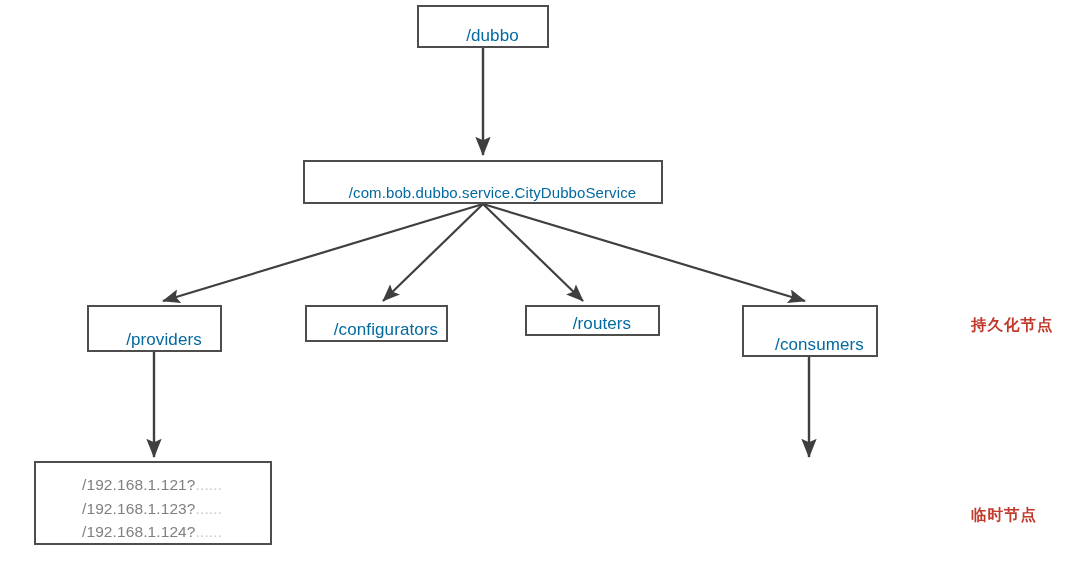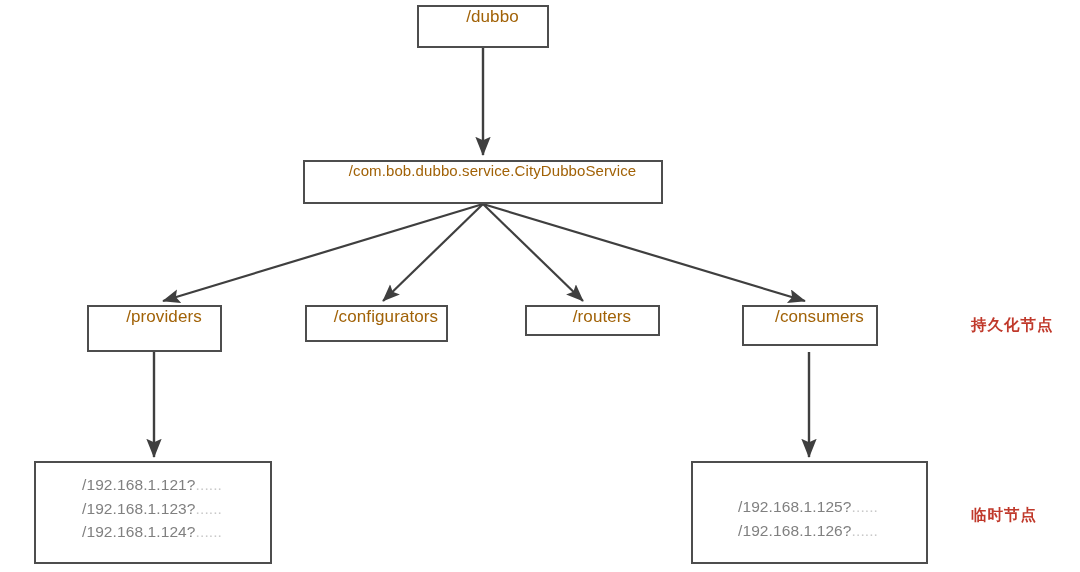--- a/index.html
+++ b/index.html
@@ -23,52 +23,52 @@
     top: 0;
     width: 1080px;
     height: 572px;
     pointer-events: none;
   }
   .node {
     position: absolute;
     box-sizing: border-box;
     background: #ffffff;
     border: 2px solid #4d4d4d;
-    color: #a16207;
+    color: #0369a1;
     display: flex;
-    align-items: flex-start;
+    align-items: flex-end;
     justify-content: center;
     text-align: center;
     line-height: 1.18;
     letter-spacing: 0.1px;
     padding-left: 19px;
   }
   .node span {
     display: block;
     padding: 0 6px;
   }
   #node-dubbo      { left: 417px; top: 5px;   width: 132px; height: 43px; font-size: 17px; }
   #node-service    { left: 303px; top: 160px; width: 360px; height: 44px; font-size: 15px; }
   #node-providers  { left: 87px;  top: 305px; width: 135px; height: 47px; font-size: 17px; }
   #node-configurators { left: 305px; top: 305px; width: 143px; height: 37px; font-size: 17px; }
   #node-routers    { left: 525px; top: 305px; width: 135px; height: 31px; font-size: 17px; }
-  #node-consumers  { left: 742px; top: 305px; width: 136px; height: 41px; font-size: 17px; }
+  #node-consumers  { left: 742px; top: 305px; width: 136px; height: 52px; font-size: 17px; }
 
   .listbox {
     position: absolute;
     box-sizing: border-box;
     background: #ffffff;
     border: 2px solid #4d4d4d;
     color: #808080;
     font-size: 15.5px;
     line-height: 1.52;
     letter-spacing: 0.1px;
     padding-top: 10px;
   }
-  #node-provider-list { left: 34px;  top: 461px; width: 238px; height: 103px; }
+  #node-provider-list { left: 34px;  top: 461px; width: 238px; height: 84px; }
   #node-consumer-list { left: 691px; top: 461px; width: 237px; height: 103px; }
   #node-provider-list .rows { padding-left: 46px; }
   #node-consumer-list .rows { padding-left: 45px; padding-top: 22px; }
   .listbox .row { white-space: pre; }
   .listbox .row .dots { color: #c9c9c9; }
 
   .side-label {
     position: absolute;
     color: #c0392b;
     font-size: 15.5px;
@@ -128,24 +128,18 @@
   </div>
 
   <div class="listbox" id="node-provider-list">
     <div class="rows">
         <div class="row"><span>/192.168.1.121?</span><span class="dots">......</span></div>
         <div class="row"><span>/192.168.1.123?</span><span class="dots">......</span></div>
         <div class="row"><span>/192.168.1.124?</span><span class="dots">......</span></div>
       </div>
   </div>
 
-  <div class="listbox" id="node-consumer-list">
-    <div class="rows">
-        <div class="row"><span>/192.168.1.125?</span><span class="dots">......</span></div>
-        <div class="row"><span>/192.168.1.126?</span><span class="dots">......</span></div>
-      </div>
-  </div>
 
   <div class="side-label" id="label-persistent">持久化节点</div>
 
   <div class="side-label" id="label-ephemeral">临时节点</div>
 
 </div>
 
 </body></html>

